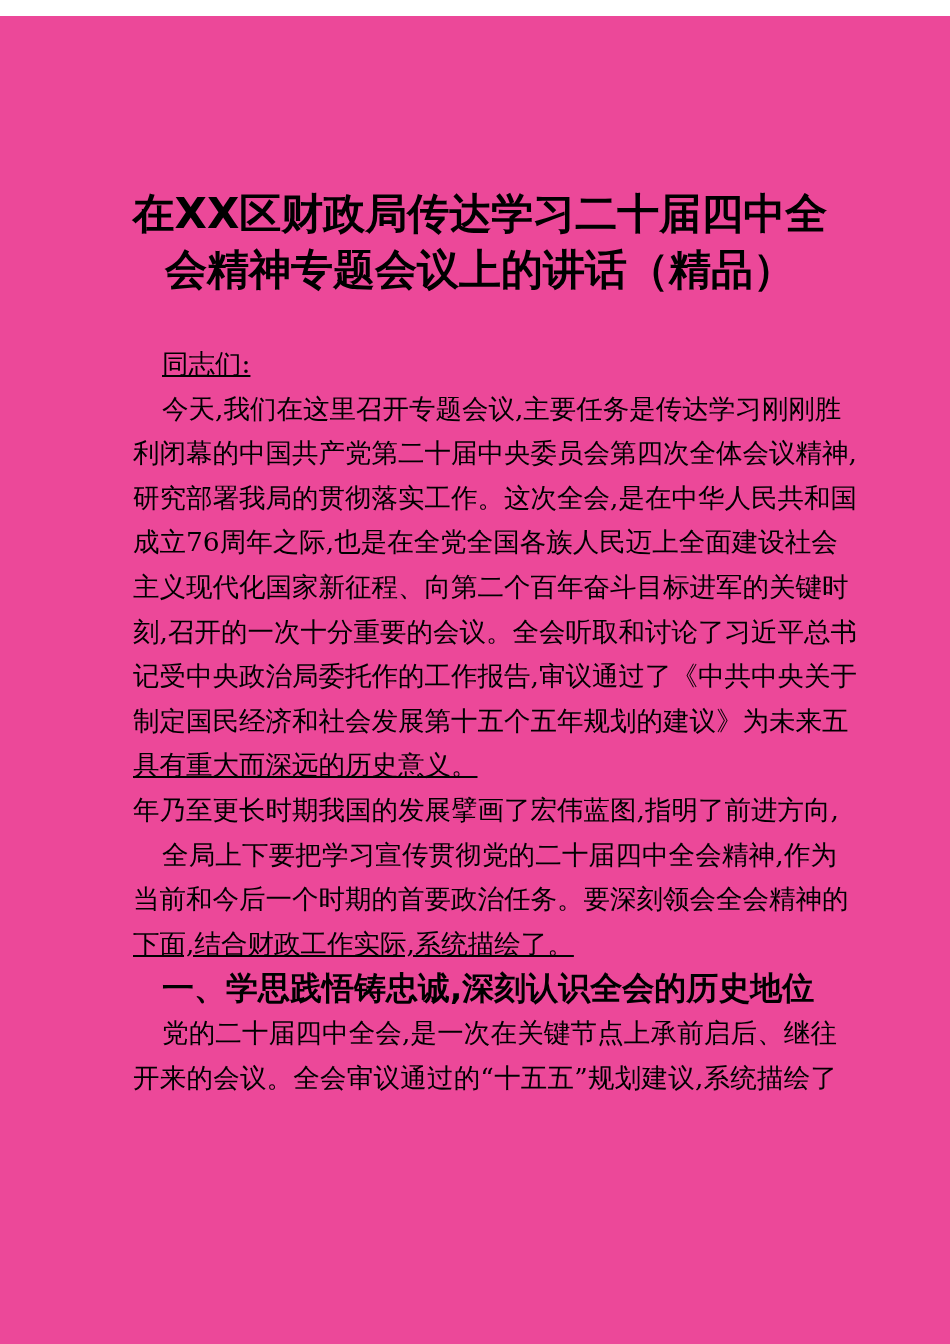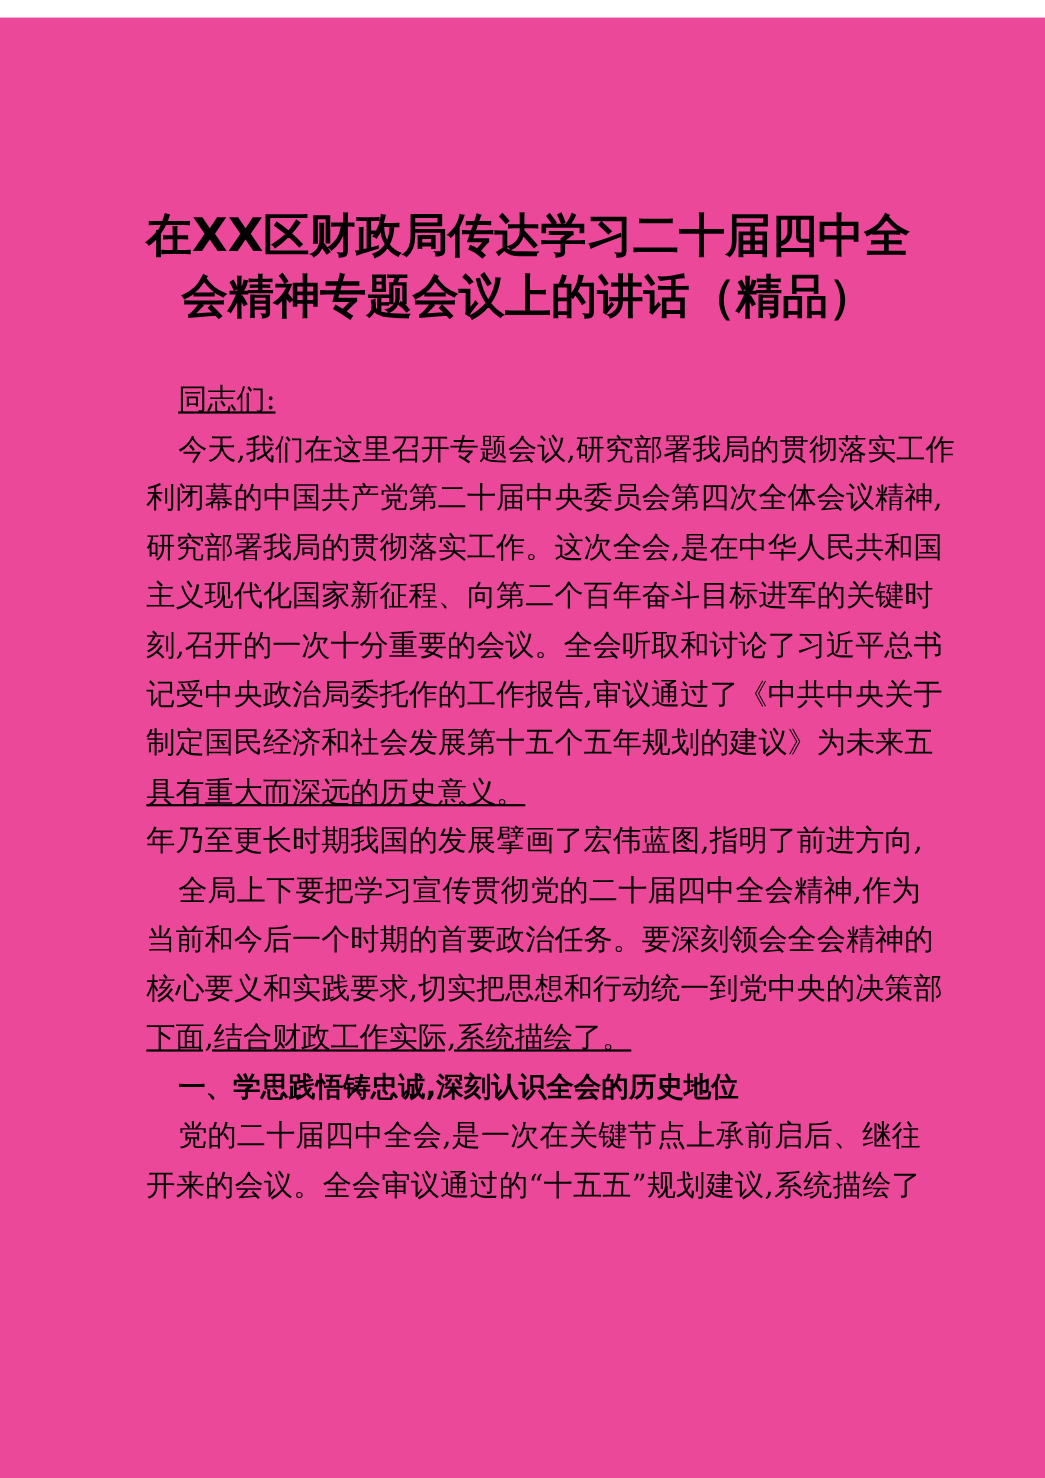--- a/index.html
+++ b/index.html
@@ -13,50 +13,50 @@
   }
   .title div { white-space: nowrap; }
   .body {
     position: absolute; left: 133px; width: 704px; top: 326px;
     font-family: "DejaVu Serif", serif; font-size: 26.5px; line-height: 44.6px;
     color: #000;
   }
   .line { white-space: nowrap; height: 44.6px; text-align: justify; text-align-last: justify; }
   .line.last { text-align-last: left; text-decoration: underline; }
   .indent { padding-left: 29px; }
-  .heading { font-family: "DejaVu Sans", sans-serif; font-weight: bold; font-size: 25px; text-align-last: left; }
+  .heading { font-family: "DejaVu Sans", sans-serif; font-weight: bold; font-size: 32px; text-align-last: left; }
 </style>
 </head>
 <body>
 
 <div class="page">
   <div class="title">
     <div>在XX区财政局传达学习二十届四中全</div>
     <div>会精神专题会议上的讲话（精品）</div>
   </div>
 
   <div class="body">
     <div class="line last indent">同志们:</div>
 
     <div>
-      <div class="line indent">今天,我们在这里召开专题会议,研究部署我局的贯彻落实工作</div>
+      <div class="line indent">今天,我们在这里召开专题会议,主要任务是传达学习刚刚胜</div>
       <div class="line">利闭幕的中国共产党第二十届中央委员会第四次全体会议精神,</div>
       <div class="line">研究部署我局的贯彻落实工作。这次全会,是在中华人民共和国</div>
+      <div class="line">成立76周年之际,也是在全党全国各族人民迈上全面建设社会</div>
       <div class="line">主义现代化国家新征程、向第二个百年奋斗目标进军的关键时</div>
       <div class="line">刻,召开的一次十分重要的会议。全会听取和讨论了习近平总书</div>
       <div class="line">记受中央政治局委托作的工作报告,审议通过了《中共中央关于</div>
       <div class="line">制定国民经济和社会发展第十五个五年规划的建议》为未来五</div>
       <div class="line last">具有重大而深远的历史意义。</div>
       <div class="line">年乃至更长时期我国的发展擘画了宏伟蓝图,指明了前进方向,</div>
     </div>
 
     <div>
       <div class="line indent">全局上下要把学习宣传贯彻党的二十届四中全会精神,作为</div>
       <div class="line">当前和今后一个时期的首要政治任务。要深刻领会全会精神的</div>
-      <div class="line">核心要义和实践要求,切实把思想和行动统一到党中央的决策部</div>
       <div class="line last">下面,结合财政工作实际,系统描绘了。</div>
     </div>
 
     <div class="line indent heading">一、学思践悟铸忠诚,深刻认识全会的历史地位</div>
 
     <div>
       <div class="line indent">党的二十届四中全会,是一次在关键节点上承前启后、继往</div>
       <div class="line">开来的会议。全会审议通过的“十五五”规划建议,系统描绘了</div>
     </div>
   </div>

